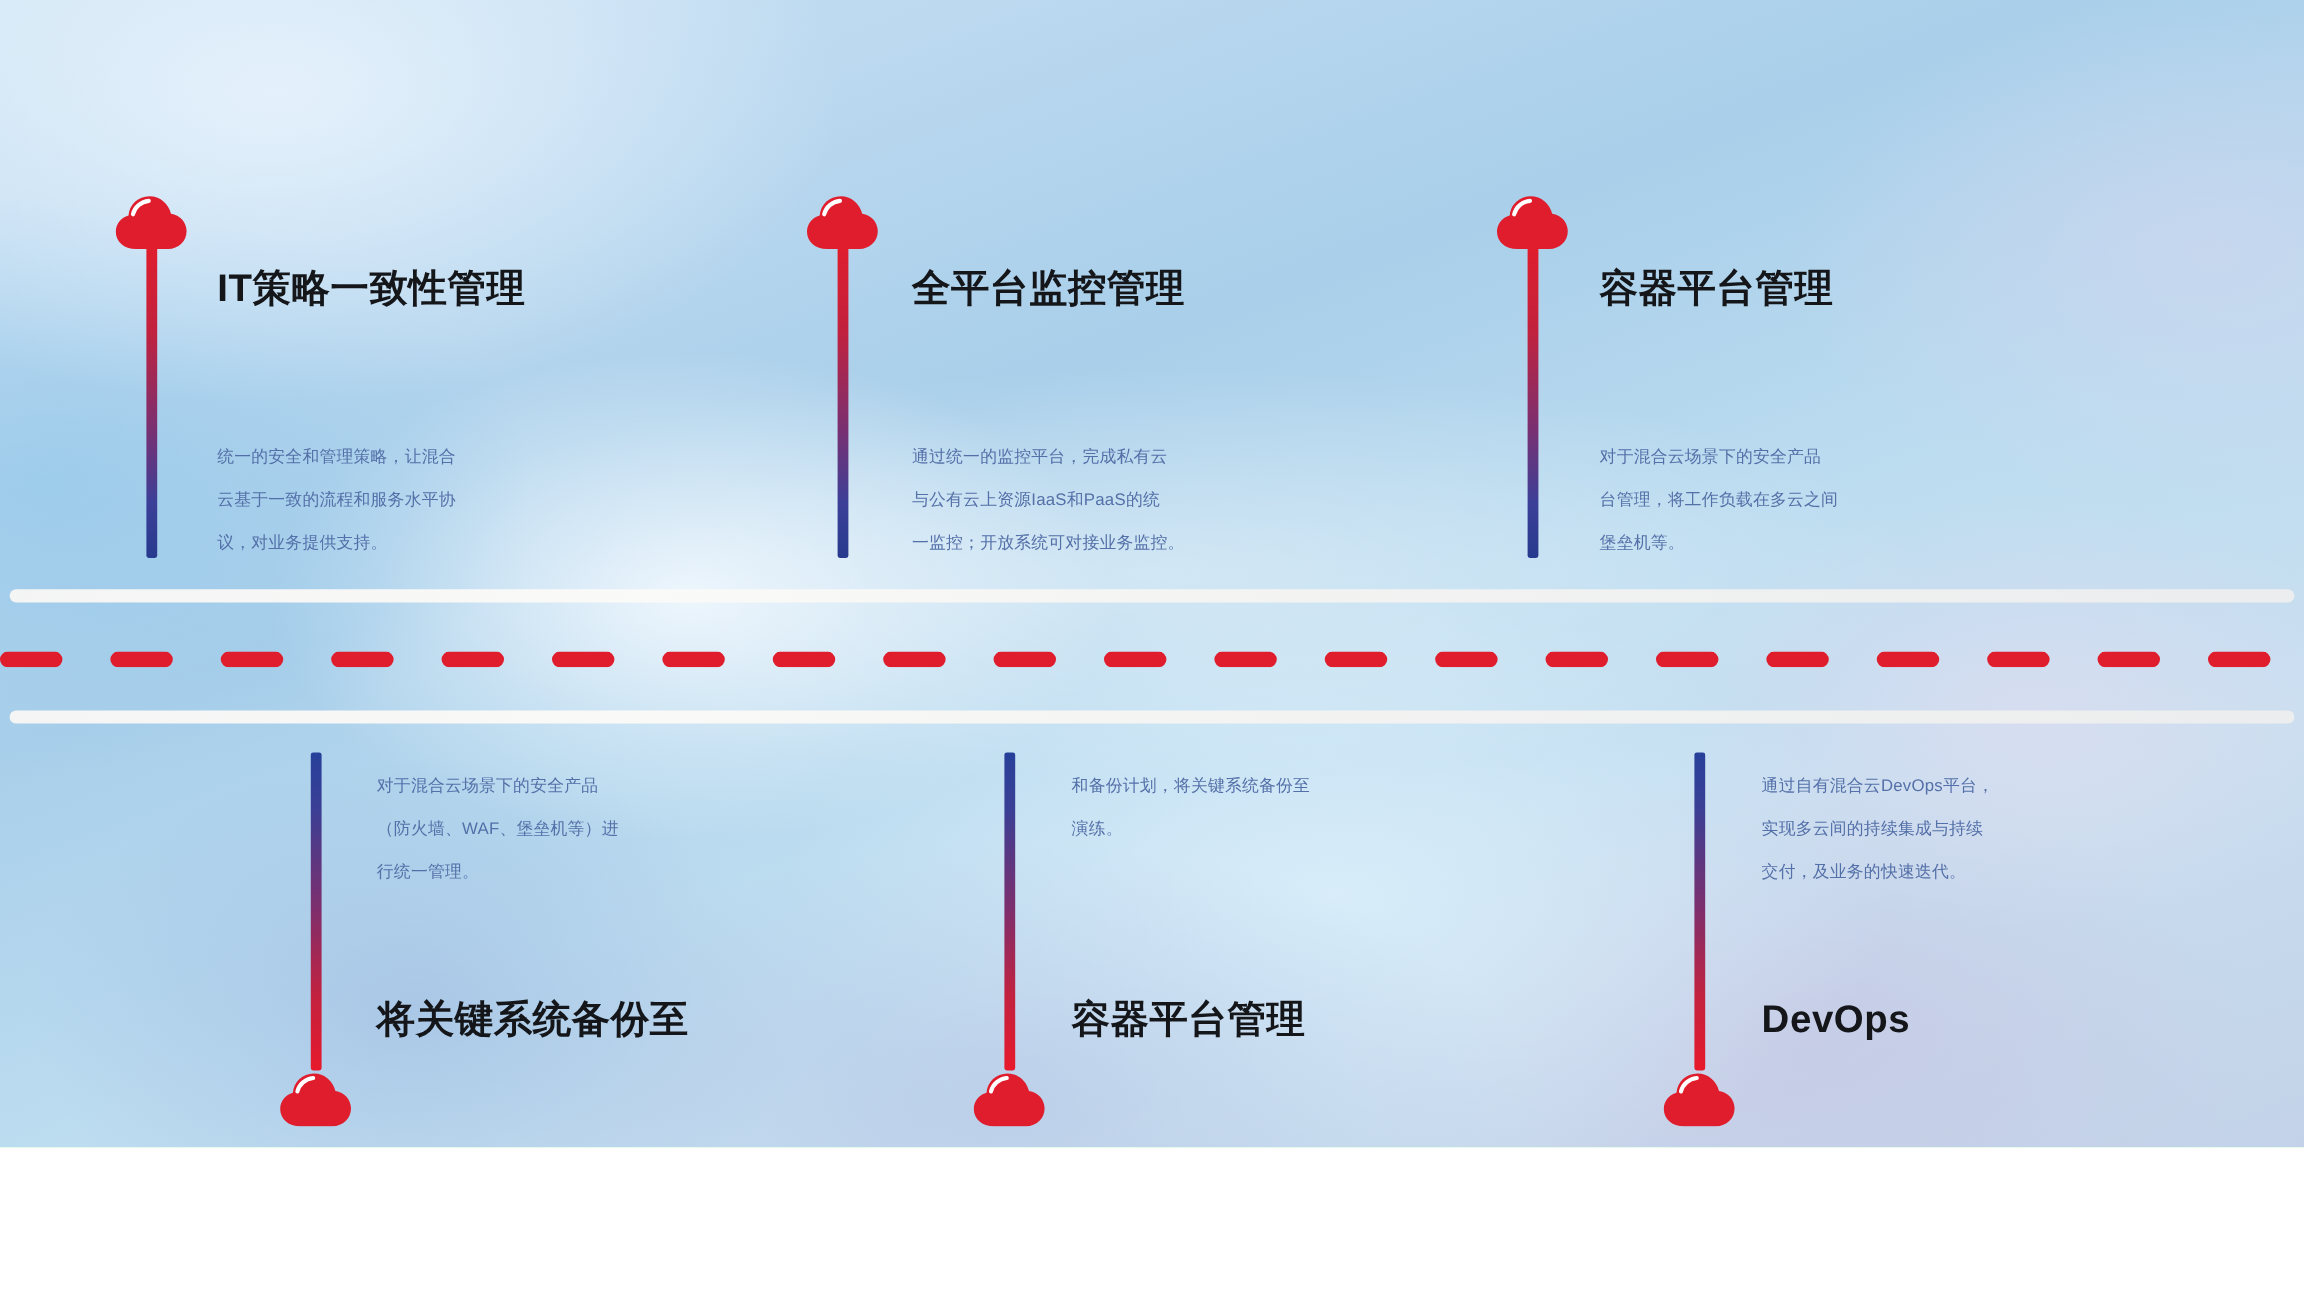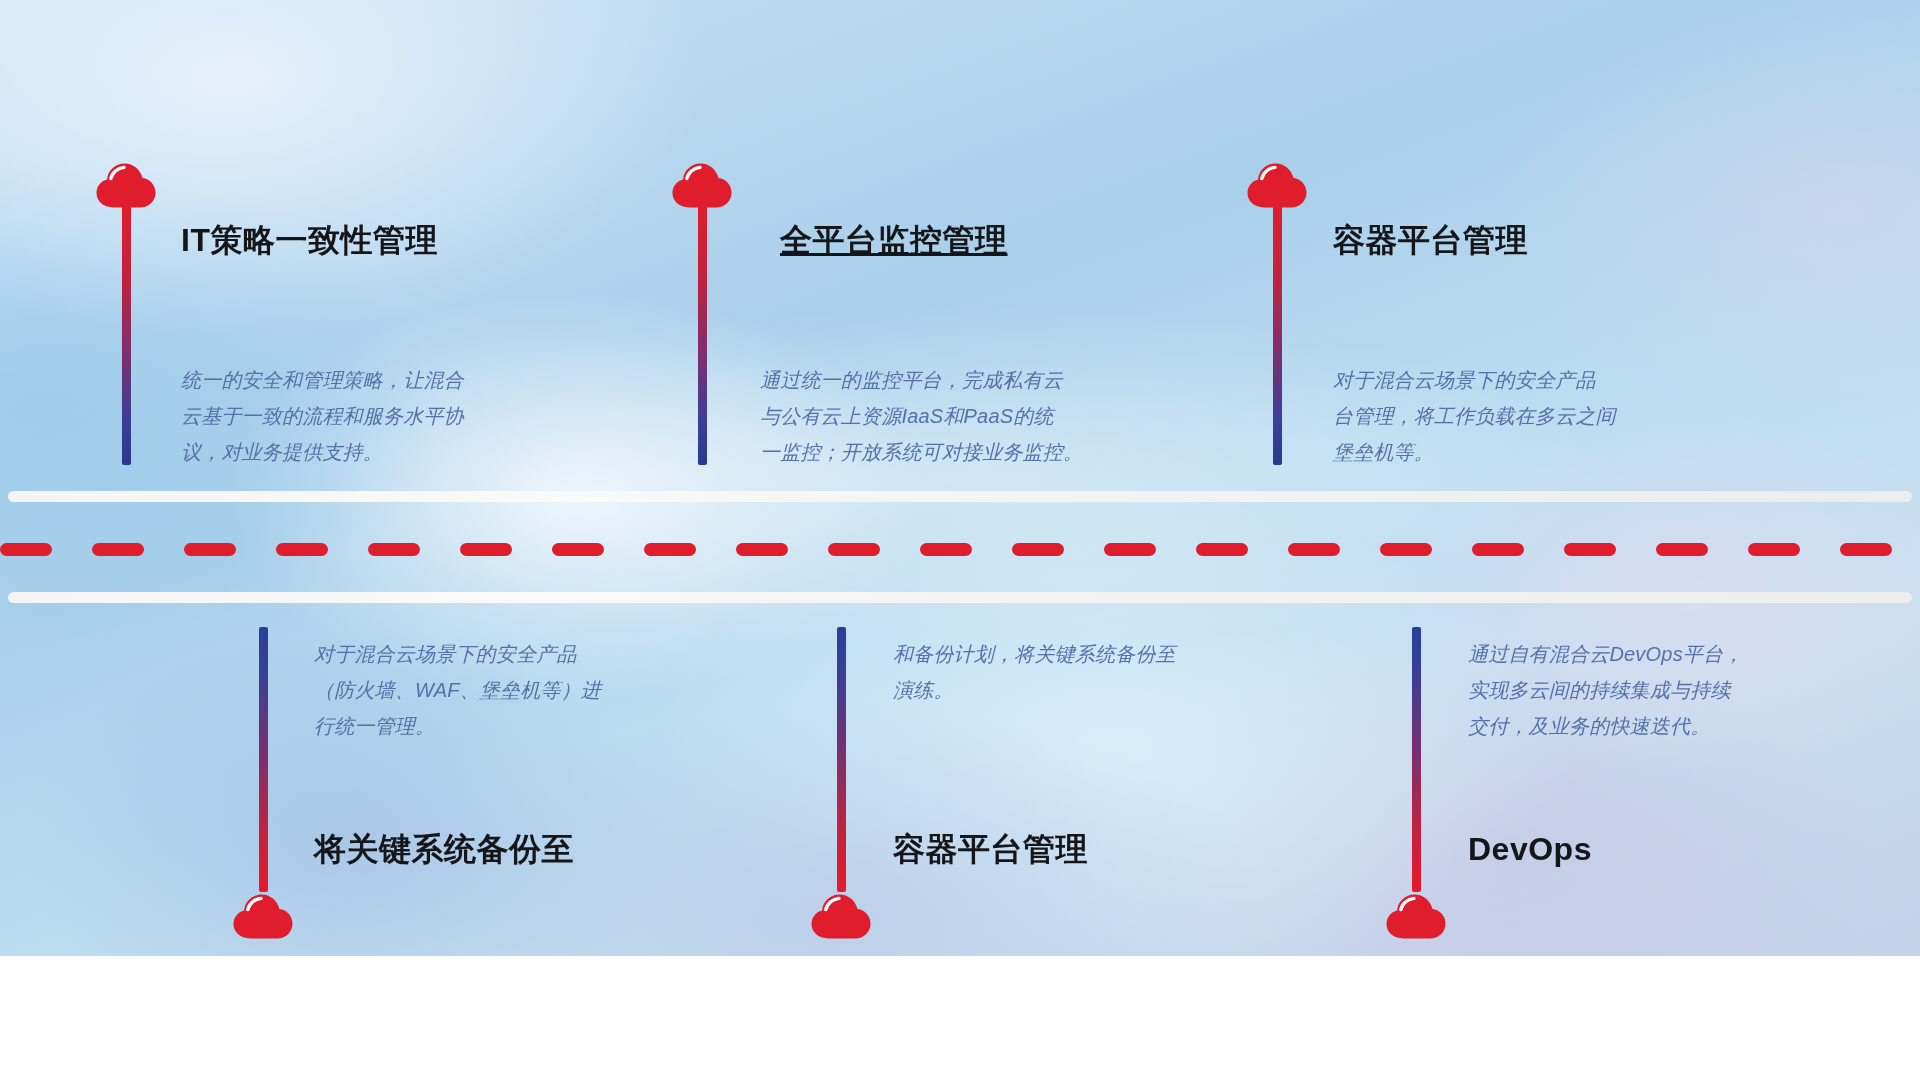--- a/index.html
+++ b/index.html
@@ -91,26 +91,25 @@
     font-weight: bold;
     color: #14161a;
     letter-spacing: 0.5px;
     white-space: nowrap;
     line-height: 1;
   }
 
   
   .body-text {
     position: absolute;
-    font-size: 20px;
+    font-size: 14px;
     line-height: 36px;
     color: #5470a8;
     letter-spacing: 0.2px;
     width: 430px;
-    font-style: italic;
   }
   .body-text .ln { display: block; white-space: nowrap; }
 
   
   .rail {
     position: absolute;
     left: 8px;
     width: 1904px;
     height: 11px;
     border-radius: 6px;
@@ -167,21 +166,21 @@
   </div>
 
   <div class="item">
     <div class="cloud" style="left:672px; top:162px;">
       <svg viewBox="0 0 62 46" xmlns="http://www.w3.org/2000/svg">
         <path d="M17.5 45.5h26.5c8.8 0 15.5-6.6 15.5-14.8 0-7.5-5.6-13.7-13-14.6C44.4 7.6 37.3 1.5 28.6 1.5 19.2 1.5 11.6 8.6 11.1 17.6 4.8 19.2 0.5 24.6 0.5 31.1c0 8.1 6.6 14.4 17 14.4z" fill="#e01d2c"></path>
         <path d="M14.8 16.6c1.4-6.1 6.7-10.6 13.2-11.2" fill="none" stroke="#ffffff" stroke-width="3.4" stroke-linecap="round"></path>
       </svg>
     </div>
     <div class="stem stem-top" style="left:698px; top:205px; height:260px;"></div>
-    <div class="heading" style="left:780px; top:224px;text-decoration:underline;">全平台监控管理</div>
+    <div class="heading" style="left:760px; top:224px;">全平台监控管理</div>
     <div class="body-text" style="left:760px; top:362px; width:460px;">
       <span class="ln">通过统一的监控平台，完成私有云</span>
       <span class="ln">与公有云上资源IaaS和PaaS的统</span>
       <span class="ln">一监控；开放系统可对接业务监控。</span>
     </div>
   </div>
 
   <div class="item">
     <div class="cloud" style="left:1247px; top:162px;">
       <svg viewBox="0 0 62 46" xmlns="http://www.w3.org/2000/svg">

